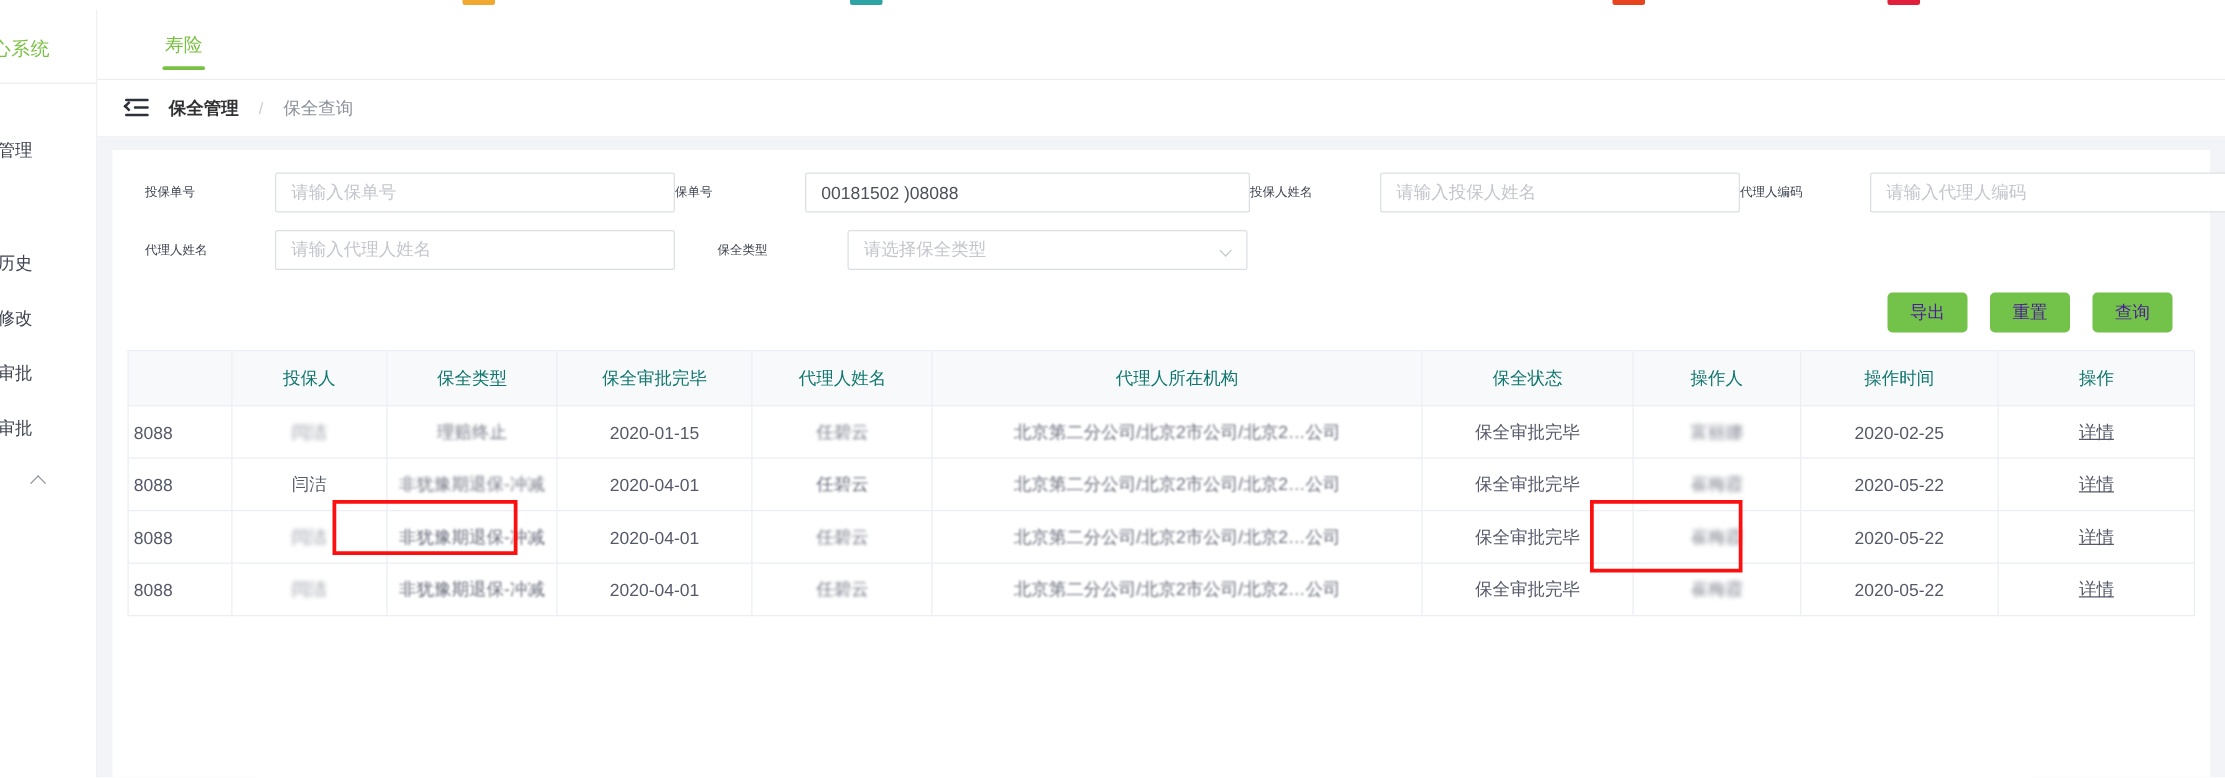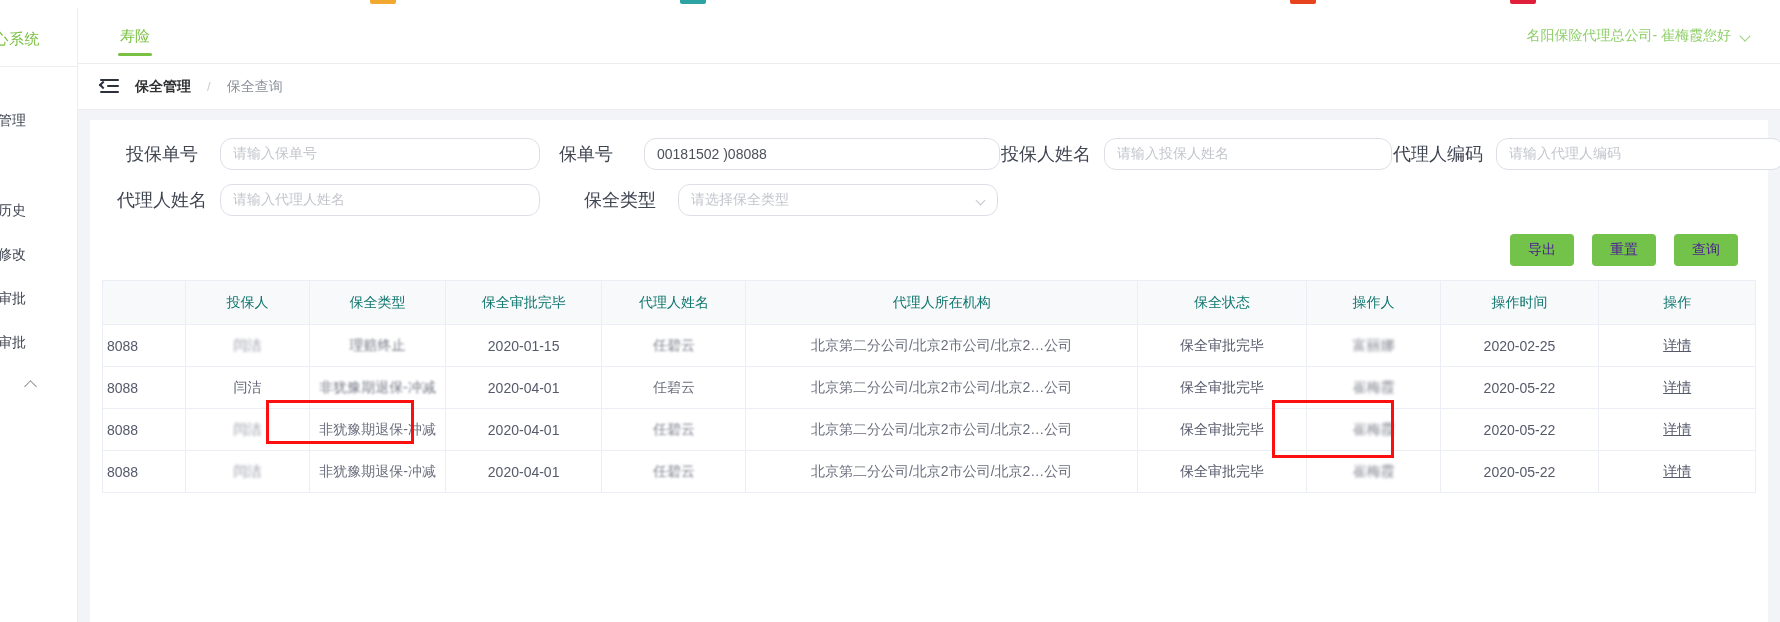--- a/index.html
+++ b/index.html
@@ -40,21 +40,21 @@
     content: ""; position: absolute; left: 0; top: 3px;
     width: 8px; height: 8px; border-left: 1.4px solid #8b909a; border-top: 1.4px solid #8b909a;
     transform: rotate(45deg);
   }
 
   
   .topbar {
     position: absolute; left: 78px; top: 8px; width: 1702px; height: 56px;
     background: #fff; border-bottom: 1px solid #ededf0;
   }
-  .navtabs { position: absolute; left: 22px; top: 0; height: 56px; display: flex; align-items: center; }
+  .navtabs { position: absolute; left: 34px; top: 0; height: 56px; display: flex; align-items: center; }
   .navtab {
     position: relative; height: 56px; display: flex; align-items: center;
     padding: 0 20px; font-size: 15px; color: #4a4f5c; cursor: pointer;
   }
   .navtab.active { color: #7ac143; }
   .navtab.active:after {
     content: ""; position: absolute; left: 18px; right: 18px; bottom: 8px;
     height: 3px; background: #7ac143; border-radius: 2px;
   }
   .userbox {
@@ -96,25 +96,25 @@
     position: absolute; left: 78px; top: 110px; width: 1702px; height: 512px;
     background: #f3f4f7; padding: 10px 12px 0 12px;
   }
   .panel { background: #fff; width: 1678px; min-height: 502px; position: relative; }
 
   
   .form { padding: 18px 26px 0 26px; }
   .form-row { display: flex; align-items: center; margin-bottom: 14px; }
   .fld { display: flex; align-items: center; }
   .lbl {
-    font-size: 18px; color: #3f4451; text-align: center;
+    font-size: 10px; color: #3f4451; text-align: left;
     width: 92px; margin-right: 12px; white-space: nowrap;
   }
   .inp {
-    height: 32px; border: 1px solid #dcdfe6; border-radius: 12px;
+    height: 32px; border: 1px solid #dcdfe6; border-radius: 2px;
     font-size: 14px; color: #4c5059; padding: 0 12px;
     display: flex; align-items: center; background: #fff;
   }
   .inp.ph { color: #c3c6cd; }
   .w-320 { width: 320px; }
   .w-356 { width: 356px; }
   .w-288 { width: 288px; }
   .sel { position: relative; }
   .sel .dn { position: absolute; right: 11px; top: 12px; width: 9px; height: 9px; }
   .sel .dn:before {
@@ -185,24 +185,20 @@
     <div class="rail-item" style="top:194px;">保全历史</div>
     <div class="rail-item" style="top:238px;">保单修改</div>
     <div class="rail-item" style="top:282px;">保全审批</div>
     <div class="rail-item" style="top:326px;">核保审批</div>
     <div class="rail-caret"></div>
   </div>
 
   <div class="topbar">
     <div class="navtabs">
       <div class="navtab active">寿险</div>
-    </div>
-    <div class="userbox">
-      <span>名阳保险代理总公司- 崔梅霞您好</span>
-      <span class="chev"></span>
     </div>
   </div>
 
   <div class="crumbbar">
     <div class="collapse-icon">
       <i></i>
         <i></i>
         <i></i>
         <span class="arw"></span>
     </div>

